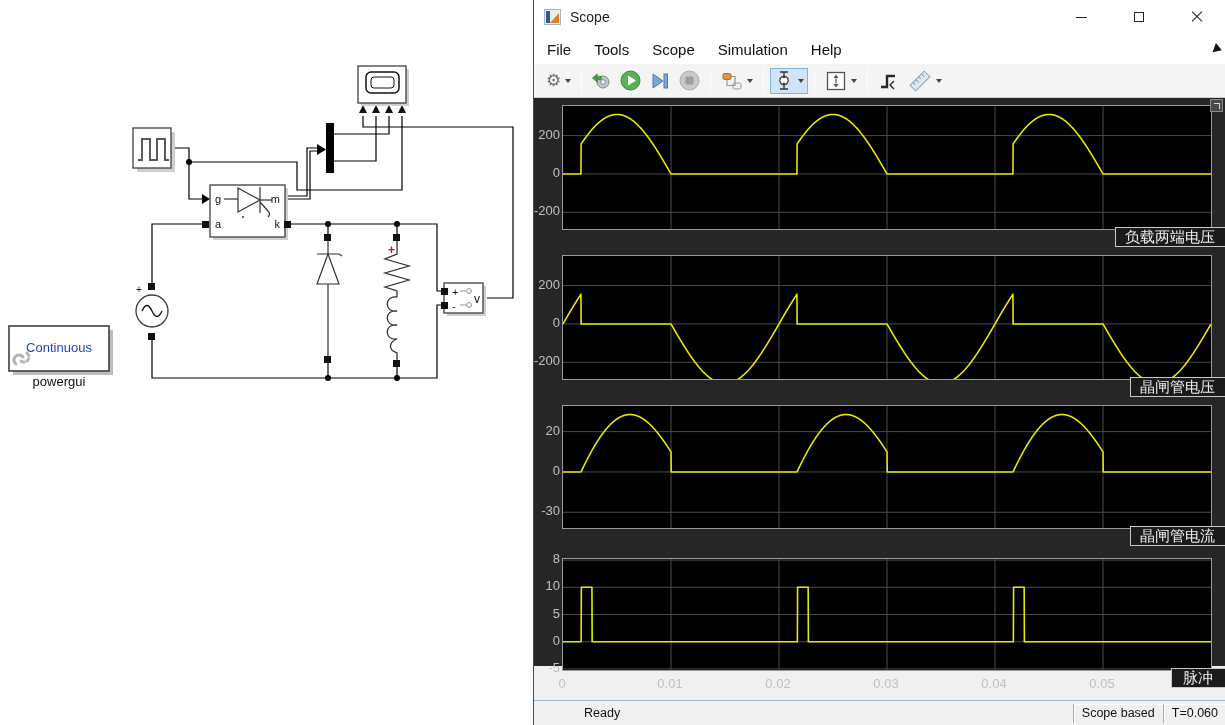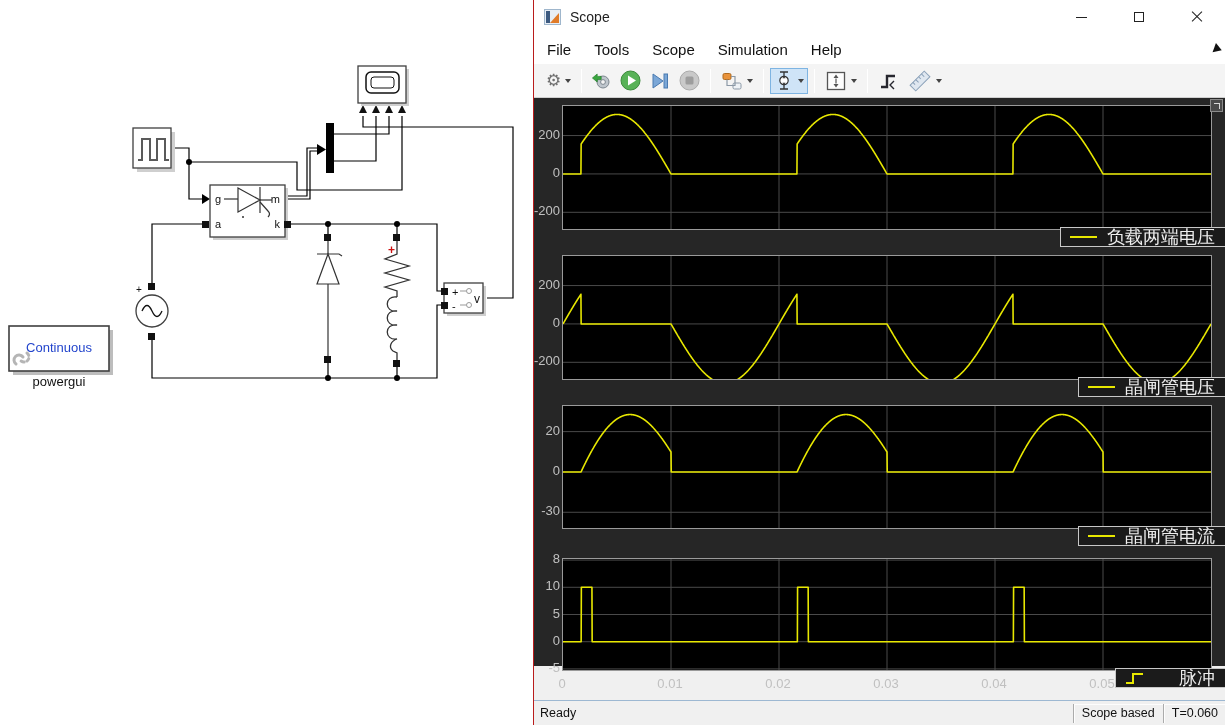--- a/index.html
+++ b/index.html
@@ -52,32 +52,32 @@
     border:1px solid #9a9a9a; }
   .p1 { top:7px;   height:125px; }
   .p2 { top:157px; height:125px; }
   .p3 { top:307px; height:124px; }
   .p4 { top:460px; height:113px; }
   .plot svg { position:absolute; left:0; top:0; width:100%; height:100%; }
   .ylab { position:absolute; color:#c0c0c0; font-size:13px; width:26px; text-align:right; left:0; }
   .xlab { position:absolute; color:#c0c0c0; font-size:13px; top:578px; transform:translateX(-50%); }
 
   .legend { position:absolute; right:0; height:20px; background:#1b1b1b; border:1px solid #c8c8c8;
-    display:flex; align-items:center; padding:0 10px 0 9px; color:#efefef; font-size:18px; }
+    display:flex; align-items:center; padding:0 10px 0 9px; color:#efefef; font-size:15px;flex-direction:column; }
   .lg1 { top:129px; } .lg2 { top:279px; } .lg3 { top:428px; } .lg4 { top:570px;margin-left:36px; }
   .legend .sample { width:27px; height:2px; margin-right:10px; }
   .legend .gap { width:34px; }
   .popout { position:absolute; top:1px; right:3px; width:13px; height:13px; background:#4a4a4a;
     border:1px solid #8a8a8a; }
   .popout::after { content:""; position:absolute; left:3px; top:3px; width:5px; height:5px;
     border-top:1.5px solid #d8d8d8; border-right:1.5px solid #d8d8d8; }
 
   .statusbar { position:absolute; left:0; top:700px; width:692px; height:25px; background:#f0f0f0;
     border-top:1px solid #9db8d2; display:flex; align-items:center; font-size:12.5px; color:#111; }
-  .status-left { padding-left:6px; flex:1; }
+  .status-left { padding-left:6px; flex:1;margin-left:44px; }
   .status-seg { height:19px; display:flex; align-items:center; padding:0 8px;
     border-left:1px solid #ababab; box-shadow:inset 1px 1px 0 #fdfdfd; }
 </style>
 </head>
 <body>
 
 <div class="stage">
 
   <div class="canvas">
     <svg width="533" height="725" viewBox="0 0 533 725">

